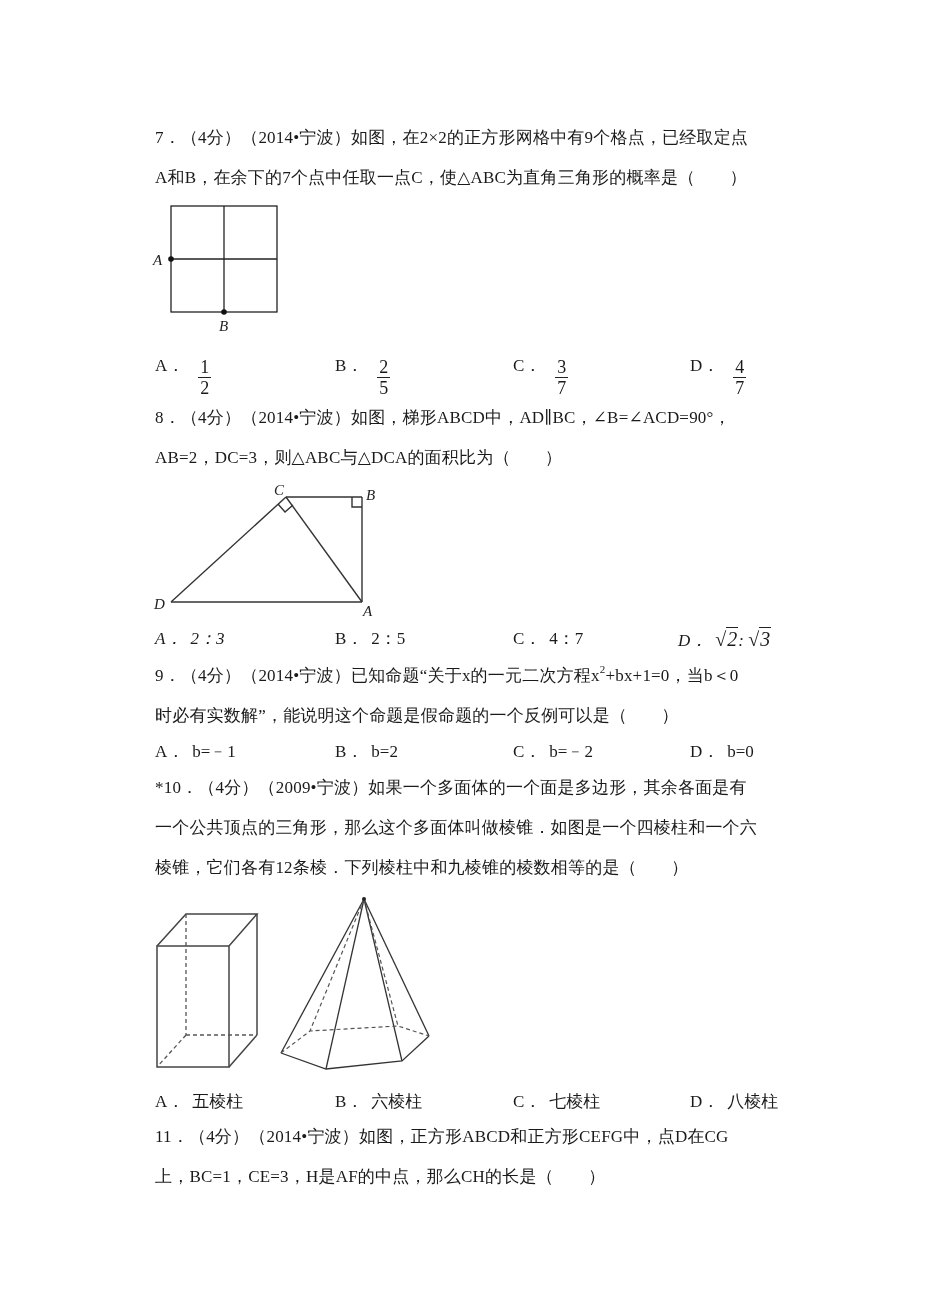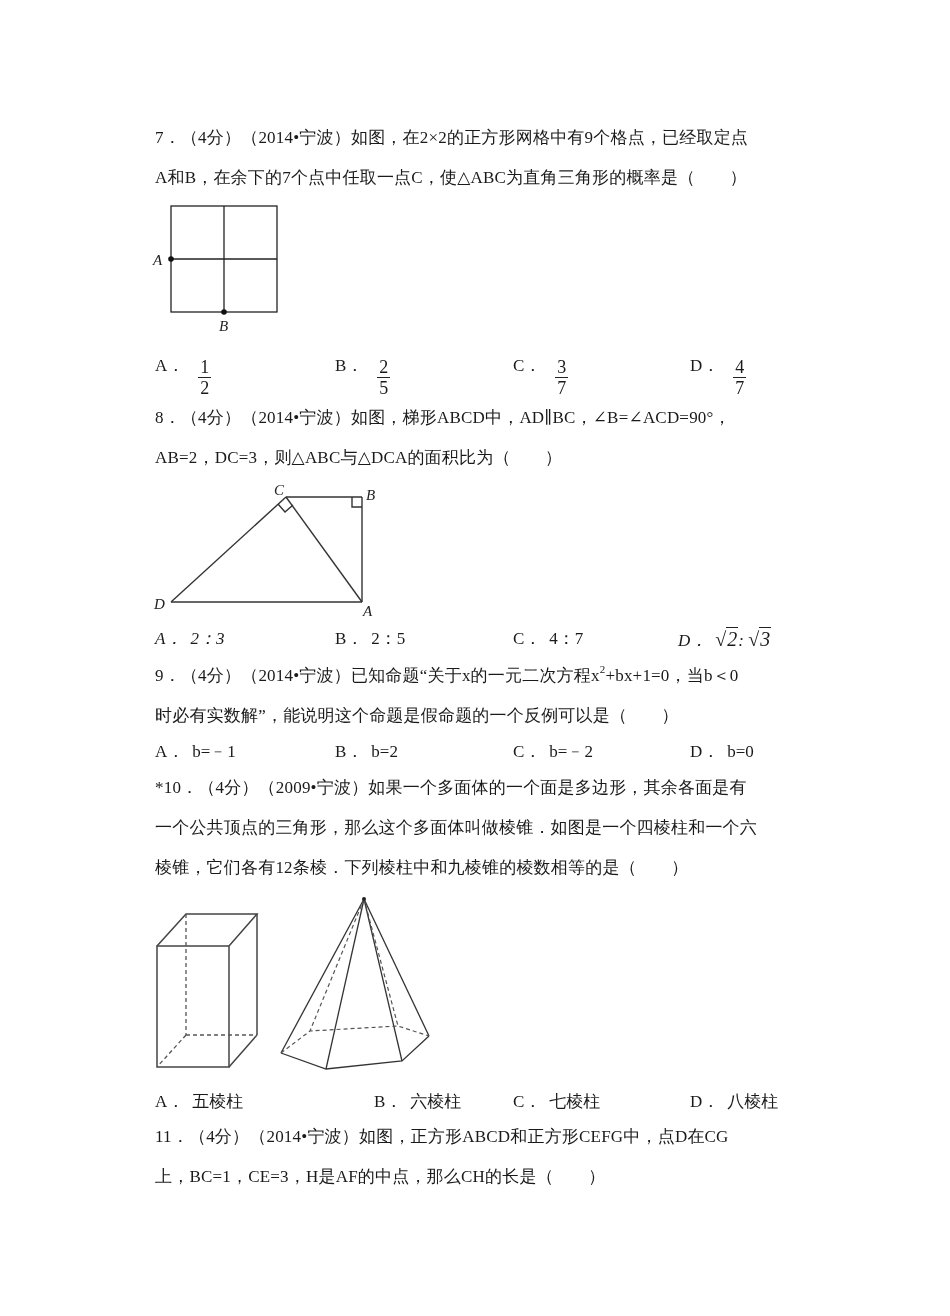--- a/index.html
+++ b/index.html
@@ -117,19 +117,19 @@
   <g stroke="#555" stroke-width="1.2" fill="none" stroke-dasharray="4,3">
     <polyline points="131,163 160,141 248,136 279,146"></polyline>
     <line x1="214" y1="9" x2="160" y2="141"></line>
     <line x1="214" y1="9" x2="248" y2="136"></line>
   </g>
   <circle cx="214" cy="9" r="2" fill="#222"></circle>
 </svg>
 
 <div class="opts" style="top:1091px;">
   <div class="opt" style="left:0;"><span class="lbl">A．</span><span>五棱柱</span></div>
-  <div class="opt" style="left:180px;margin-left:39px;"><span class="lbl">B．</span><span>六棱柱</span></div>
+  <div class="opt" style="left:180px;"><span class="lbl">B．</span><span>六棱柱</span></div>
   <div class="opt" style="left:358px;"><span class="lbl">C．</span><span>七棱柱</span></div>
   <div class="opt" style="left:535px;"><span class="lbl">D．</span><span>八棱柱</span></div>
 </div>
 
 <div class="line q-text" style="top:1126px;">11．（4分）（2014•宁波）如图，正方形ABCD和正方形CEFG中，点D在CG</div>
 <div class="line q-text" style="top:1166px;">上，BC=1，CE=3，H是AF的中点，那么CH的长是（　　）</div>
 
 </body></html>

